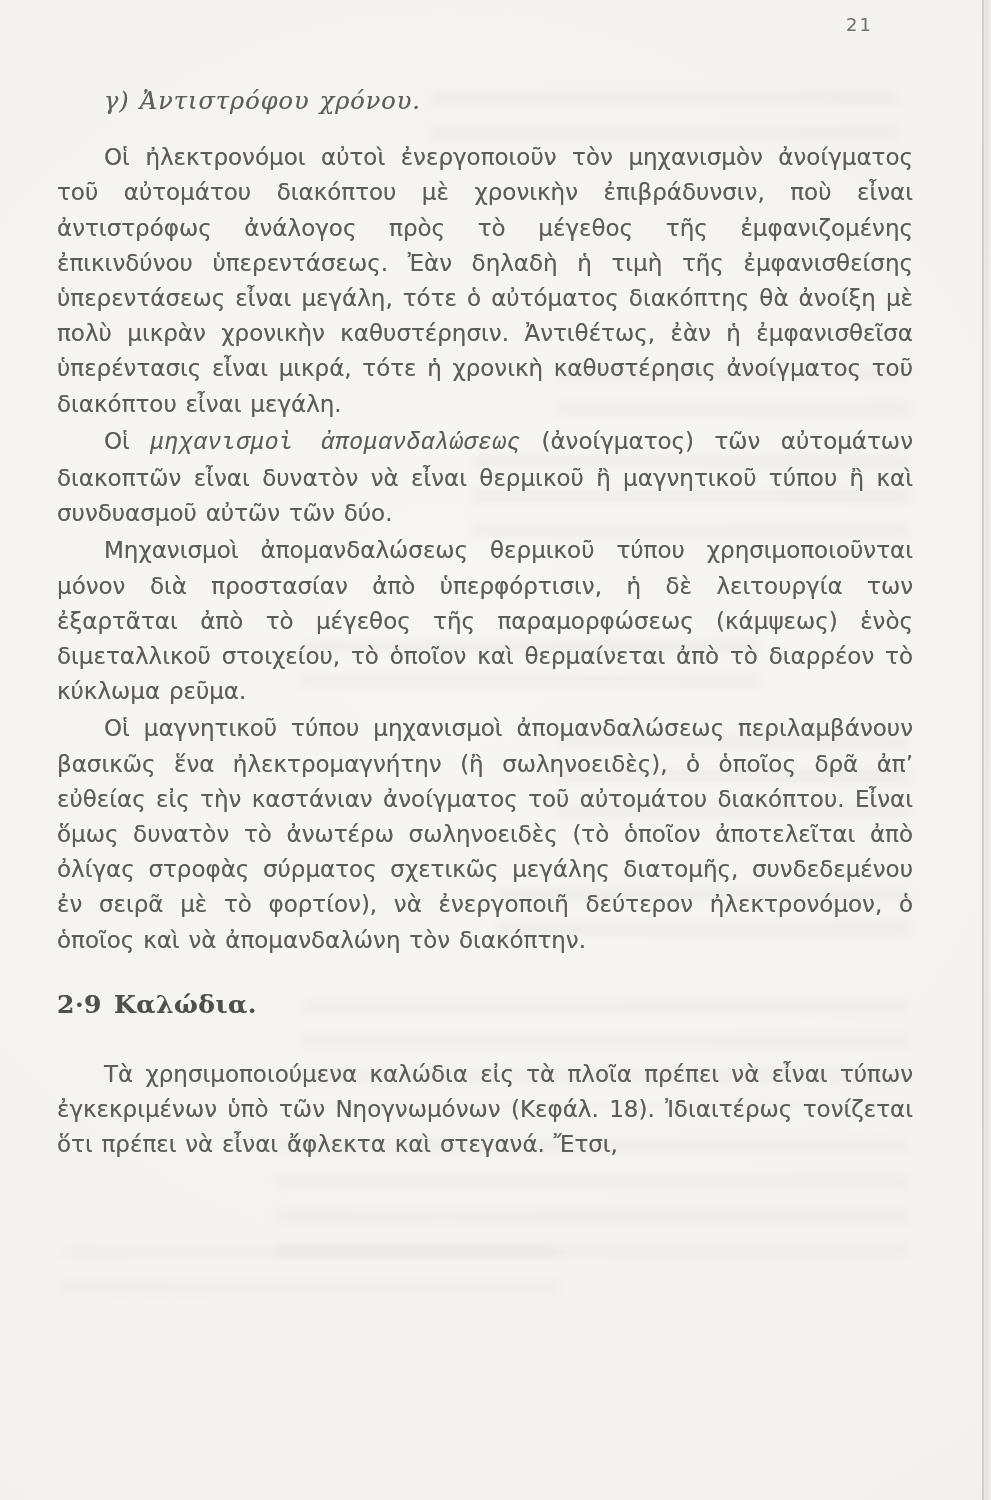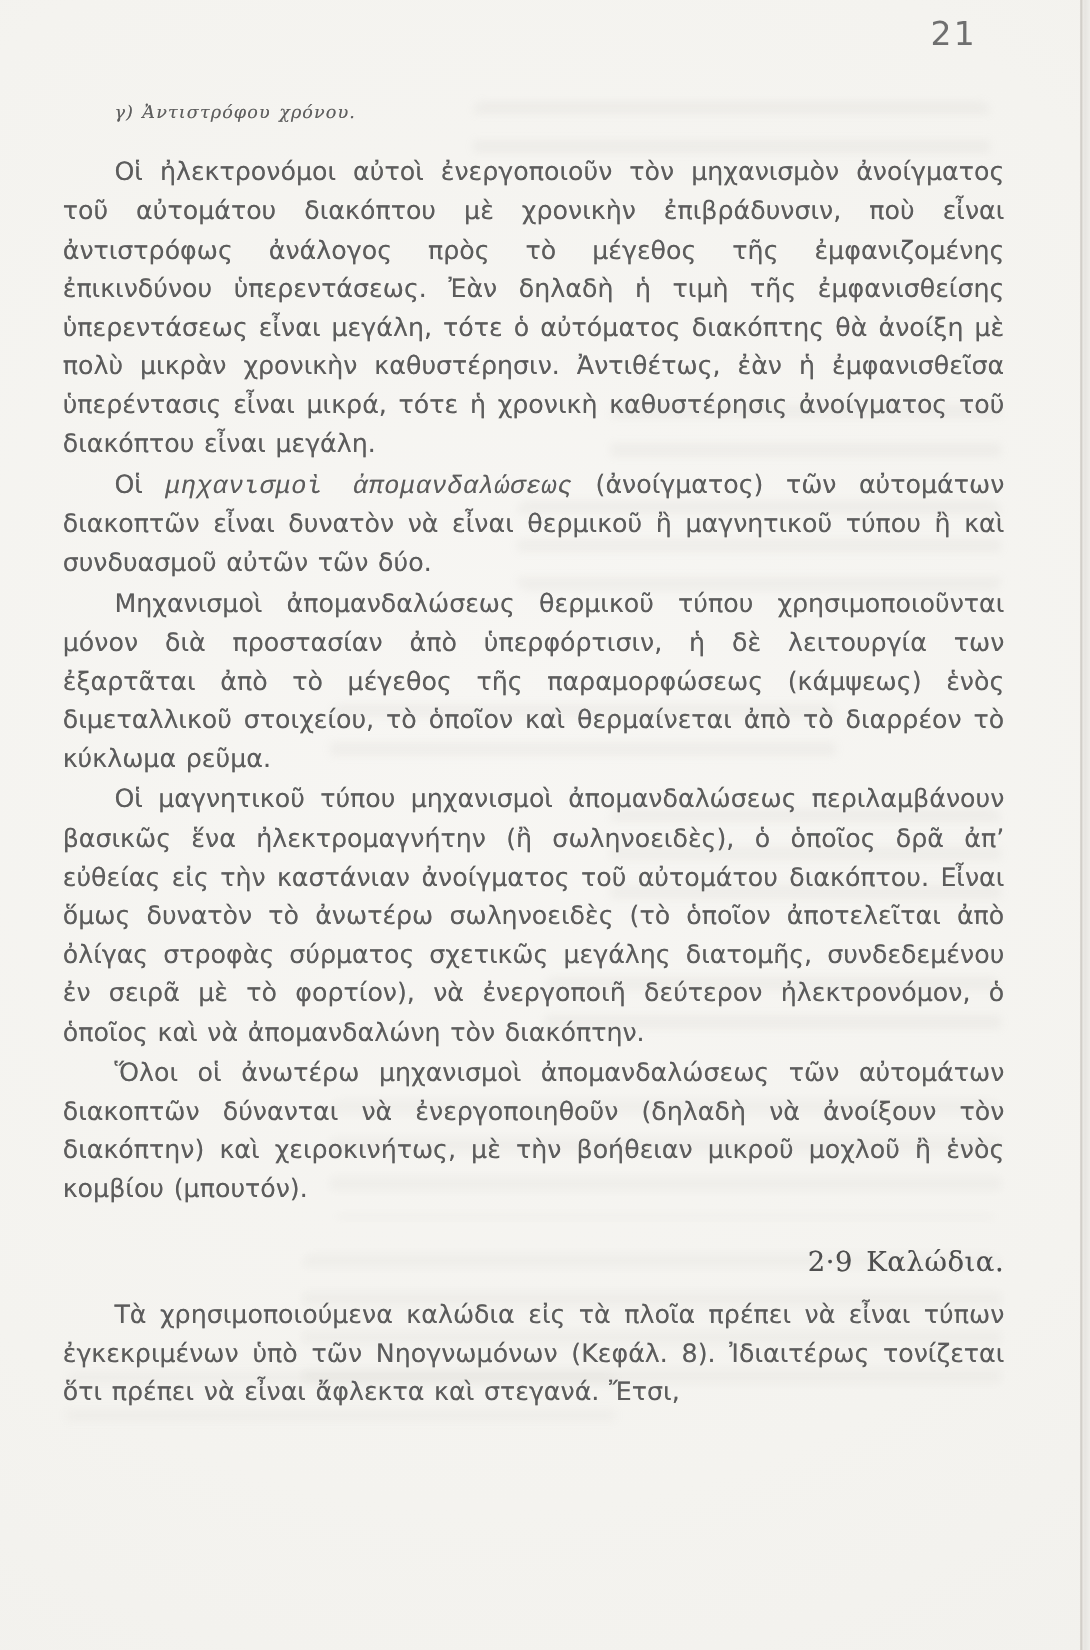--- a/index.html
+++ b/index.html
@@ -39,63 +39,63 @@
   .g5 { left: 555px; top:  735px; width: 355px; height:  90px; }
   .g6 { left: 495px; top:  888px; width: 415px; height:  64px; }
   .g7 { left: 300px; top: 1000px; width: 610px; height: 108px; opacity: 0.32; }
   .g8 { left: 275px; top: 1140px; width: 635px; height: 128px; opacity: 0.32; }
   .g9 { left:  60px; top: 1246px; width: 500px; height:  56px; opacity: 0.25; }
 
   .page-number {
     position: absolute;
     top: 14px;
     left: 846px;
-    font-size: 30px;
+    font-size: 18px;
     letter-spacing: 2px;
     color: #6f6f6f;
   }
   .content {
     position: absolute;
     left: 57px;
     top: 84px;
     width: 856px;
     color: #5c5c5c;
     font-size: 23px;
     line-height: 35.2px;
     text-align: justify;
     word-spacing: 1.5px;
     text-shadow: 0 0 0.5px rgba(92,92,92,0.55);
   }
   .sub-heading {
     font-family: "DejaVu Serif", serif;
     font-style: italic;
     font-weight: normal;
-    font-size: 16px;
+    font-size: 24px;
     color: #5e5e5e;
     margin: 0 0 21px 0;
     text-indent: 47px;
     letter-spacing: 1px;
     text-align: left;
   }
   .body-p {
     margin: 0 0 2px 0;
     text-indent: 47px;
   }
   .italic-term {
     font-family: Liberation Mono, monospace;
     font-style: italic;
     letter-spacing: 0.5px;
   }
   .section-heading {
     font-family: "DejaVu Serif", serif;
-    font-weight: normal;
+    font-weight: bold;
     font-size: 25px;
     color: #4f4f4f;
-    margin: 29px 0 15px 0;
-    text-align: right;
+    margin: 29px 0 35px 0;
+    text-align: left;
     letter-spacing: 0.5px;
   }
   .section-number { margin-right: 12px; }
   
   .edge-soft {
     position: absolute;
     top: 0; right: 0;
     width: 10px; height: 100%;
     background: linear-gradient(90deg, rgba(0,0,0,0) 0%, #e7e5e1 55%, #efeeea 100%);
     pointer-events: none;
@@ -133,25 +133,24 @@
     <h3 class="sub-heading">γ) Ἀντιστρόφου χρόνου.</h3>
 
     <p class="body-p">Οἱ ἠλεκτρονόμοι αὐτοὶ ἐνεργοποιοῦν τὸν μηχανισμὸν ἀνοίγματος τοῦ αὐτομάτου διακόπτου μὲ χρονικὴν ἐπιβράδυνσιν, ποὺ εἶναι ἀντιστρόφως ἀνάλογος πρὸς τὸ μέγεθος τῆς ἐμφανιζομένης ἐπικινδύνου ὑπερεντάσεως. Ἐὰν δηλαδὴ ἡ τιμὴ τῆς ἐμφανισθείσης ὑπερεντάσεως εἶναι μεγάλη, τότε ὁ αὐτόματος διακόπτης θὰ ἀνοίξη μὲ πολὺ μικρὰν χρονικὴν καθυστέρησιν. Ἀντιθέτως, ἐὰν ἡ ἐμφανισθεῖσα ὑπερέντασις εἶναι μικρά, τότε ἡ χρονικὴ καθυστέρησις ἀνοίγματος τοῦ διακόπτου εἶναι μεγάλη.</p>
 
     <p class="body-p"><span>Οἱ </span><em class="italic-term">μηχανισμοὶ ἀπομανδαλώσεως</em><span> (ἀνοίγματος) τῶν αὐτομάτων διακοπτῶν εἶναι δυνατὸν νὰ εἶναι θερμικοῦ ἢ μαγνητικοῦ τύπου ἢ καὶ συνδυασμοῦ αὐτῶν τῶν δύο.</span></p>
 
     <p class="body-p">Μηχανισμοὶ ἀπομανδαλώσεως θερμικοῦ τύπου χρησιμοποιοῦνται μόνον διὰ προστασίαν ἀπὸ ὑπερφόρτισιν, ἡ δὲ λειτουργία των ἐξαρτᾶται ἀπὸ τὸ μέγεθος τῆς παραμορφώσεως (κάμψεως) ἑνὸς διμεταλλικοῦ στοιχείου, τὸ ὁποῖον καὶ θερμαίνεται ἀπὸ τὸ διαρρέον τὸ κύκλωμα ρεῦμα.</p>
 
     <p class="body-p">Οἱ μαγνητικοῦ τύπου μηχανισμοὶ ἀπομανδαλώσεως περιλαμβάνουν βασικῶς ἕνα ἠλεκτρομαγνήτην (ἢ σωληνοειδὲς), ὁ ὁποῖος δρᾶ ἀπ’ εὐθείας εἰς τὴν καστάνιαν ἀνοίγματος τοῦ αὐτομάτου διακόπτου. Εἶναι ὅμως δυνατὸν τὸ ἀνωτέρω σωληνοειδὲς (τὸ ὁποῖον ἀποτελεῖται ἀπὸ ὀλίγας στροφὰς σύρματος σχετικῶς μεγάλης διατομῆς, συνδεδεμένου ἐν σειρᾶ μὲ τὸ φορτίον), νὰ ἐνεργοποιῆ δεύτερον ἠλεκτρονόμον, ὁ ὁποῖος καὶ νὰ ἀπομανδαλώνη τὸν διακόπτην.</p>
 
-    <p class="body-p">Ὅλοι οἱ ἀνωτέρω μηχανισμοὶ ἀπομανδαλώσεως τῶν αὐτομάτων διακοπτῶν δύνανται νὰ ἐνεργοποιηθοῦν (δηλαδὴ νὰ ἀνοίξουν τὸν διακόπτην) καὶ χειροκινήτως, μὲ τὴν βοήθειαν μικροῦ μοχλοῦ ἢ ἑνὸς κομβίου (μπουτόν).</p>
 
     <h2 class="section-heading"><span class="section-number">2·9</span><span>Καλώδια.</span></h2>
 
 
-    <p class="body-p">Τὰ χρησιμοποιούμενα καλώδια εἰς τὰ πλοῖα πρέπει νὰ εἶναι τύπων ἐγκεκριμένων ὑπὸ τῶν Νηογνωμόνων (Κεφάλ. 8). Ἰδιαιτέρως τονίζεται ὅτι πρέπει νὰ εἶναι ἄφλεκτα καὶ στεγανά. Ἔτσι,</p>
+    <p class="body-p">Τὰ χρησιμοποιούμενα καλώδια εἰς τὰ πλοῖα πρέπει νὰ εἶναι τύπων ἐγκεκριμένων ὑπὸ τῶν Νηογνωμόνων (Κεφάλ. 18). Ἰδιαιτέρως τονίζεται ὅτι πρέπει νὰ εἶναι ἄφλεκτα καὶ στεγανά. Ἔτσι,</p>
 
   </main>
 
   <div class="edge-soft"></div>
   <div class="edge-line"></div>
 
 </div>
 
 </body></html>

